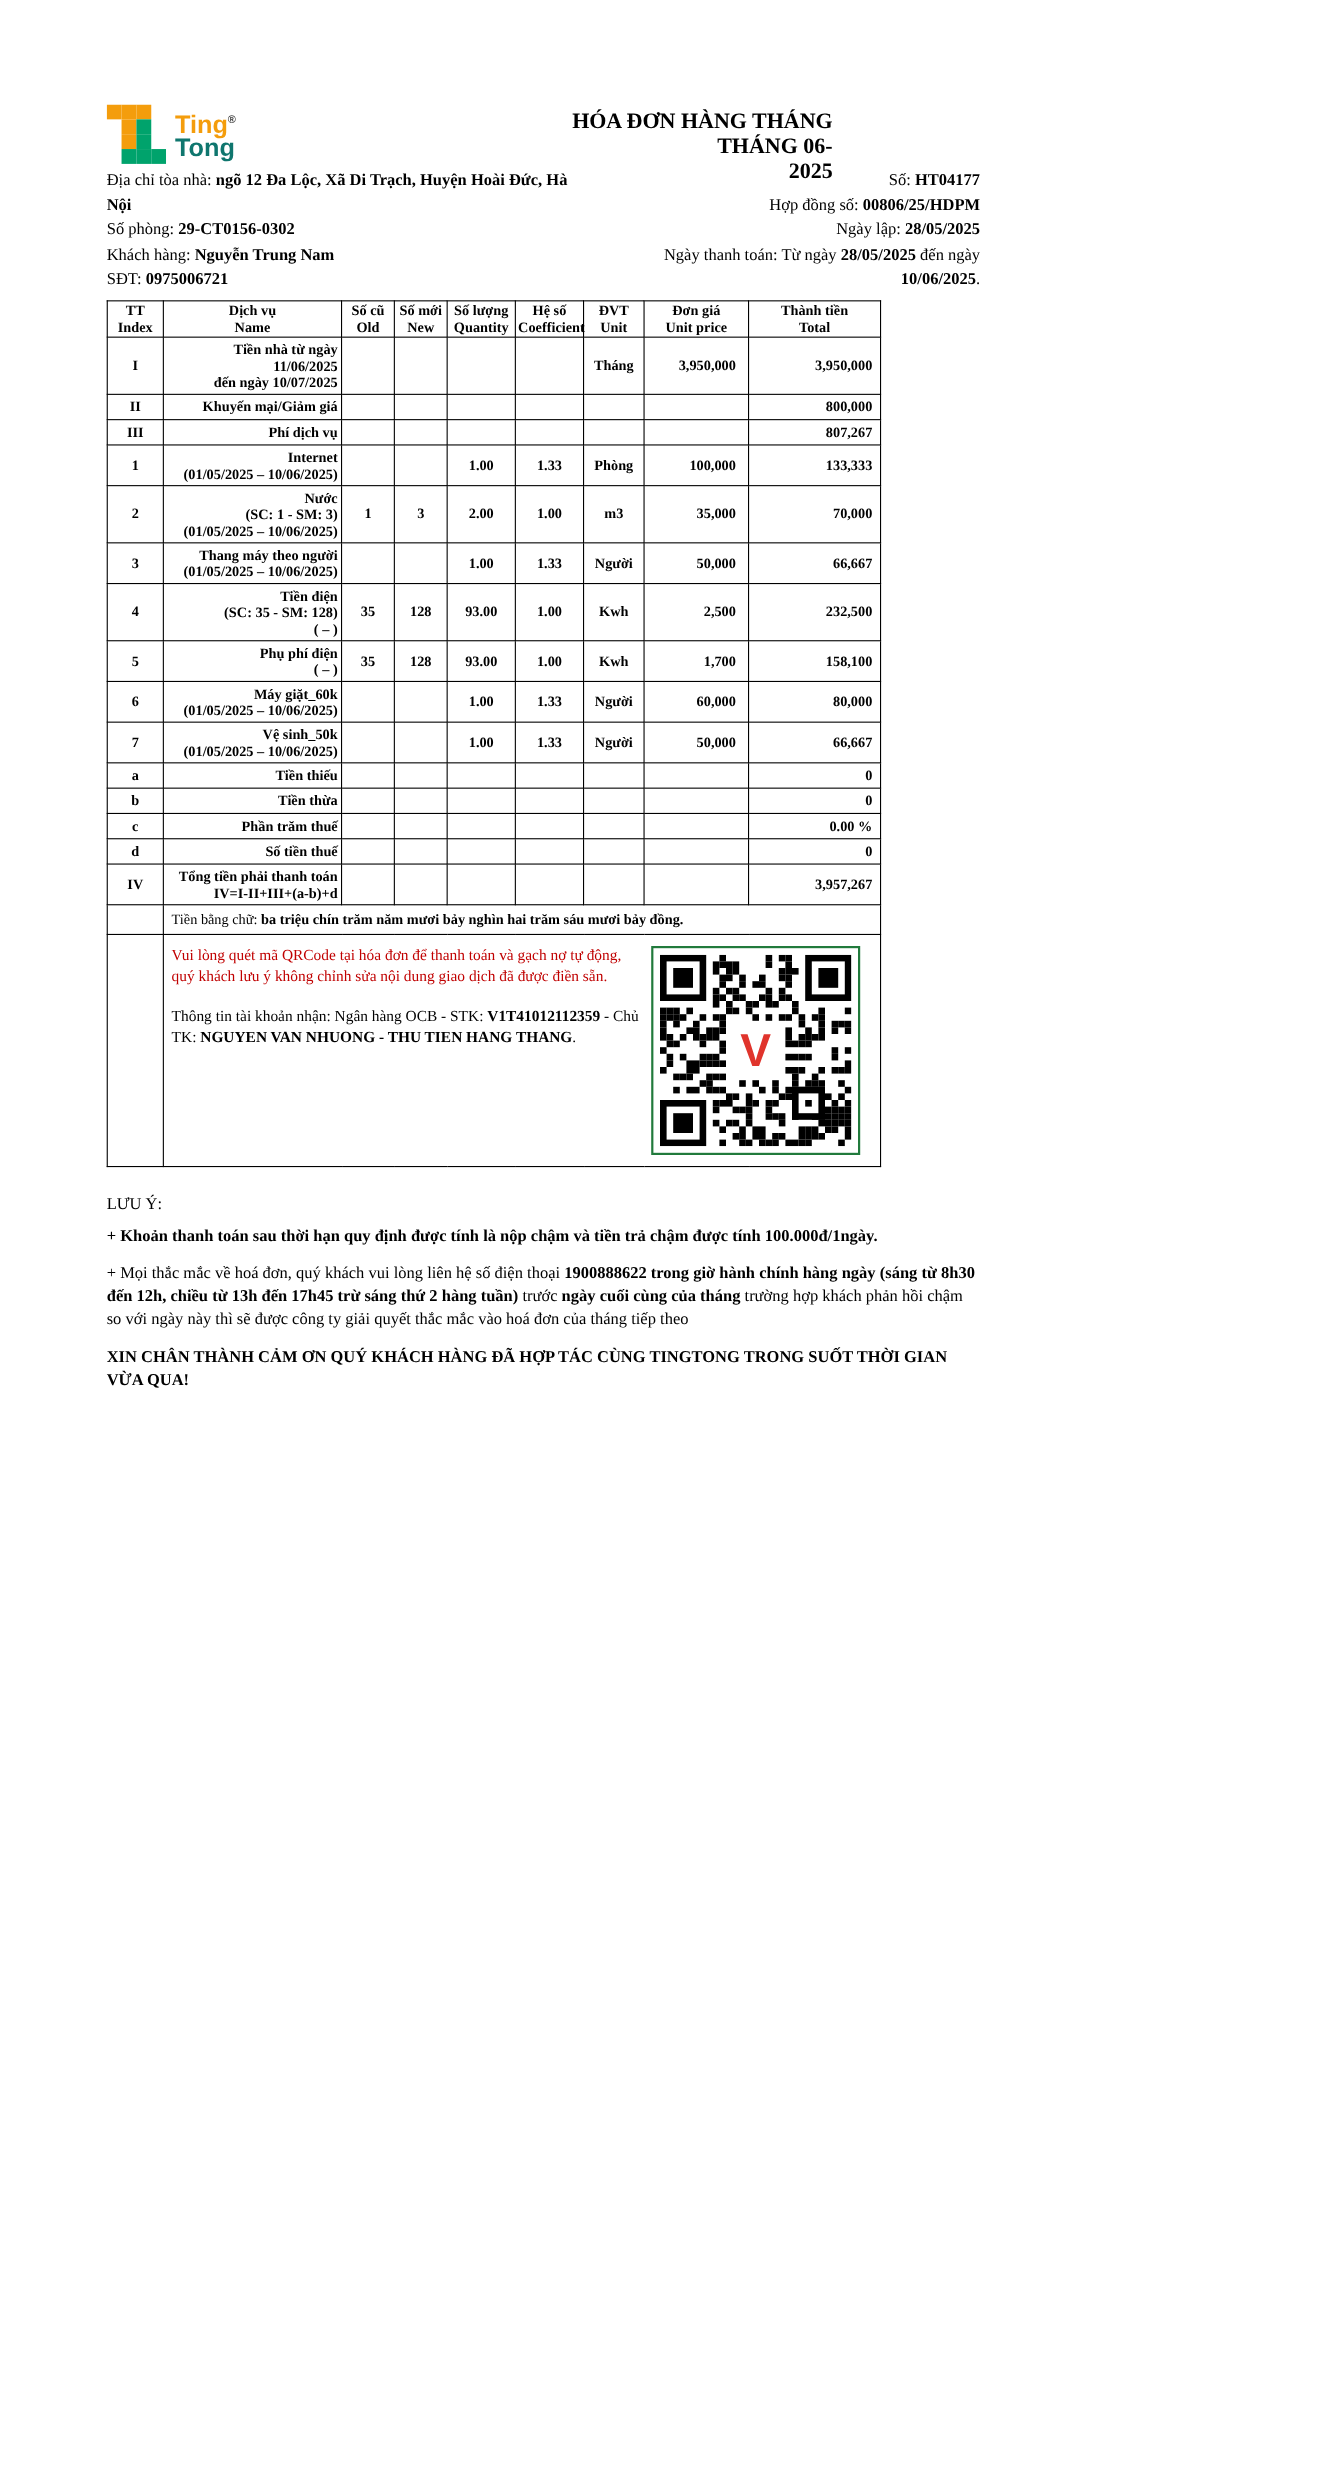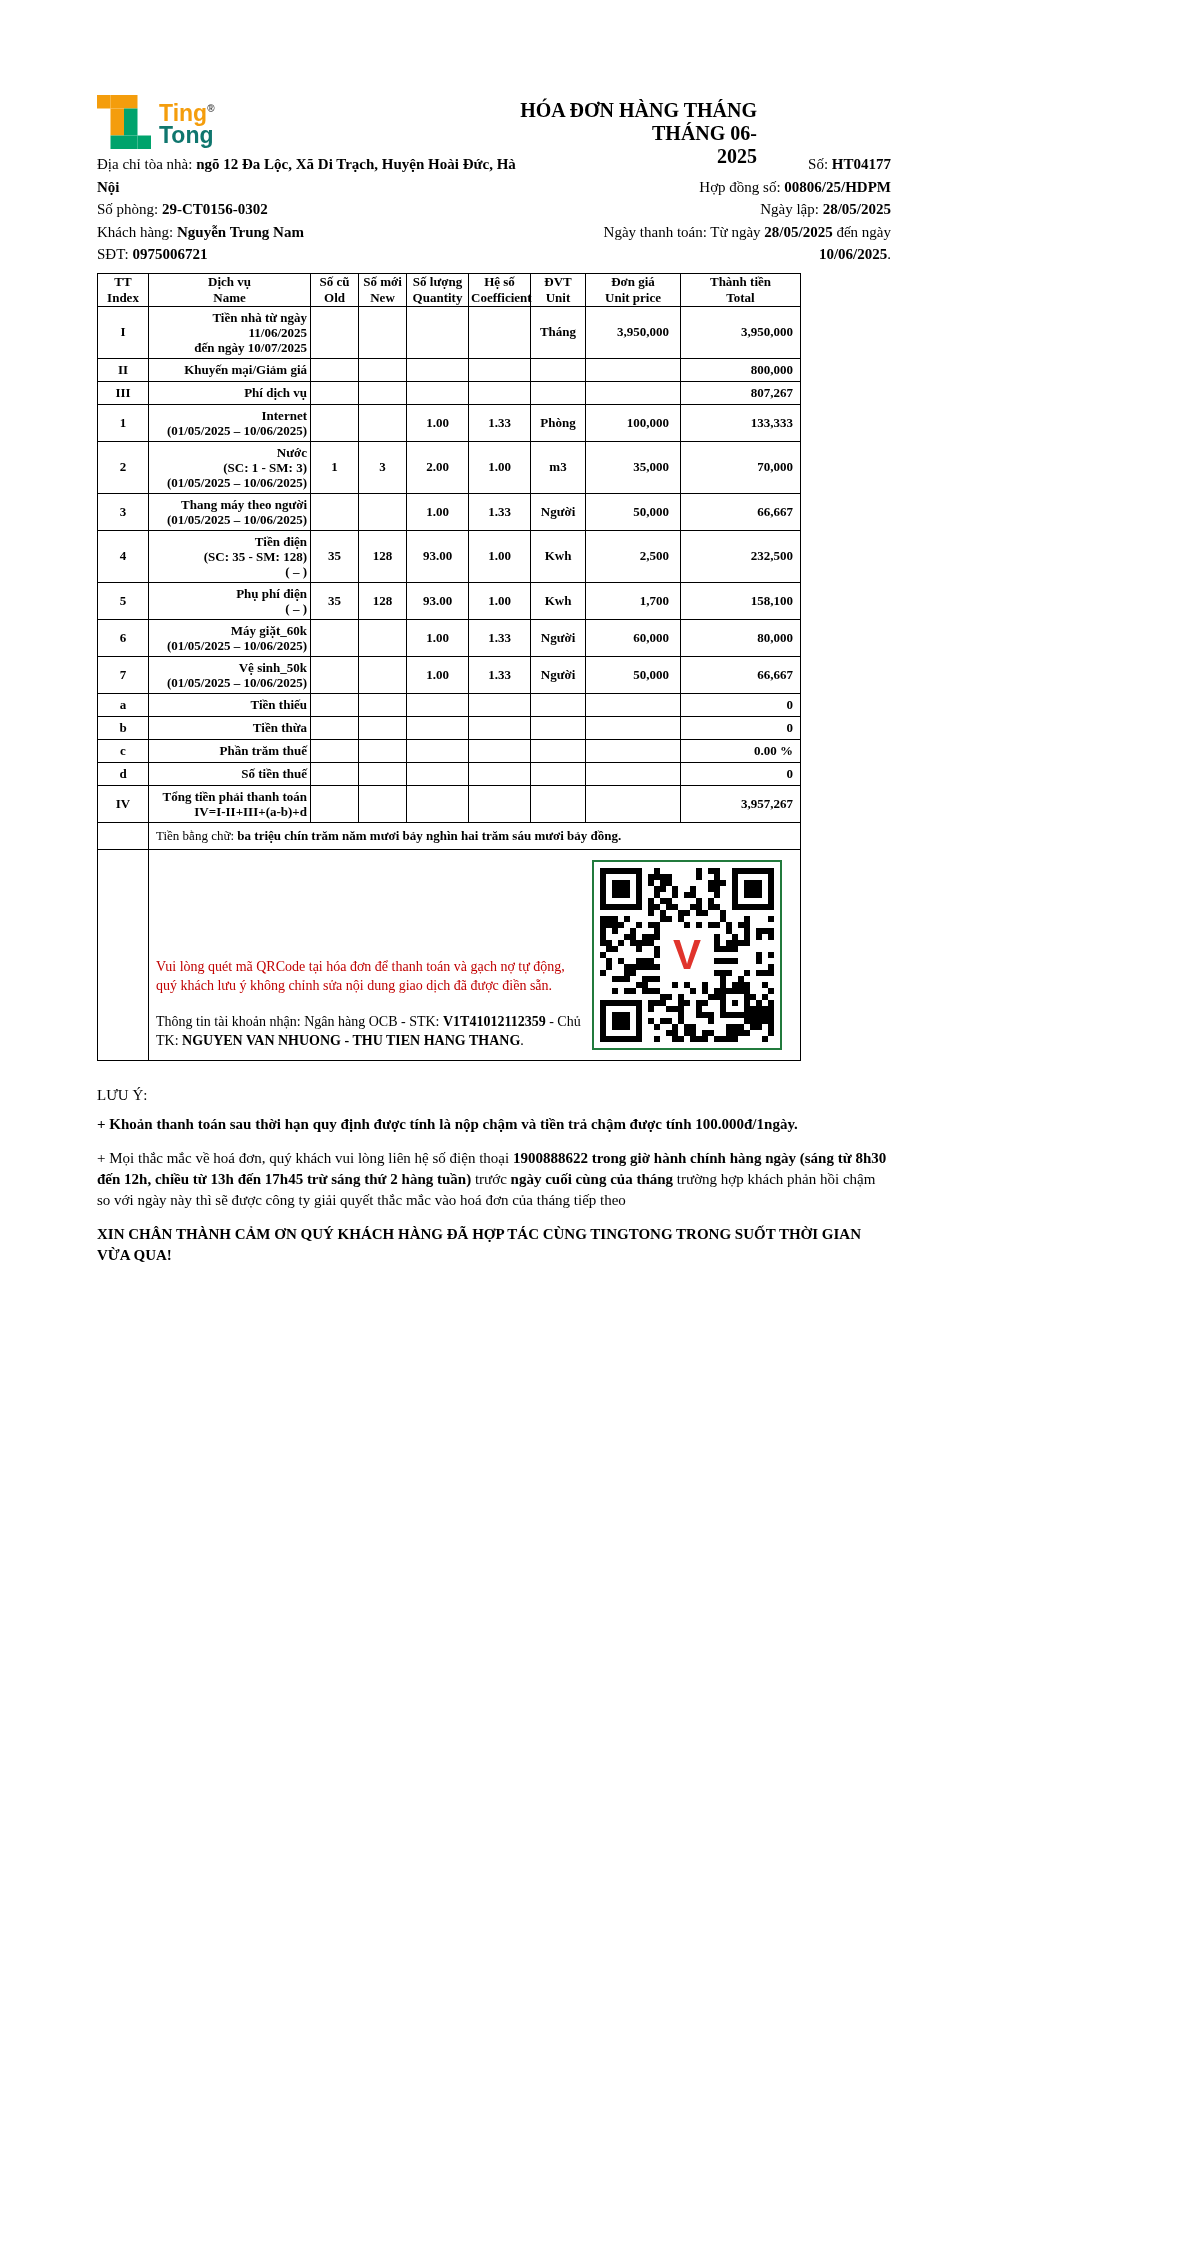--- a/index.html
+++ b/index.html
@@ -29,21 +29,21 @@
   td.c-tt { text-align: center; }
   td.c-name { text-align: right; padding-left: 7px; white-space: pre-line; line-height: 15px; }
   td.c-num { text-align: center; }
   td.c-price { text-align: right; padding-right: 11px; }
   td.c-total { text-align: right; padding-right: 7px; }
 
   tr.words-row td.words-cell { font-weight: normal; text-align: left; padding: 5px 6px 5px 7px; }
   .words-value { font-weight: bold; }
 
   tr.qr-row td.qr-cell { font-weight: normal; padding: 10px 18px 10px 7px; }
-  .qr-flex { display: flex; justify-content: space-between; align-items: flex-end; }
+  .qr-flex { display: flex; justify-content: space-between; align-items: flex-start; }
   .qr-texts { width: 428px; font-size: 14px; line-height: 19px; text-align: left; }
   .qr-notice { color: #C00000; margin: 0 0 17px 0; }
   .qr-account { margin: 0; }
   .qr-account b { font-weight: bold; }
   .qr-box { position: relative; width: 174px; height: 174px; border: 2px solid #217a3c; background: #fff; padding: 6px; flex-shrink: 0; }
   .qr-logo { position: absolute; left: 50%; top: 50%; transform: translate(-50%, -50%); width: 50px; height: 50px;
              background: #fff; display: flex; align-items: center; justify-content: center;
              font-family: "Liberation Sans", sans-serif; font-weight: bold; font-size: 42px; color: #E0342C; }
 
   

